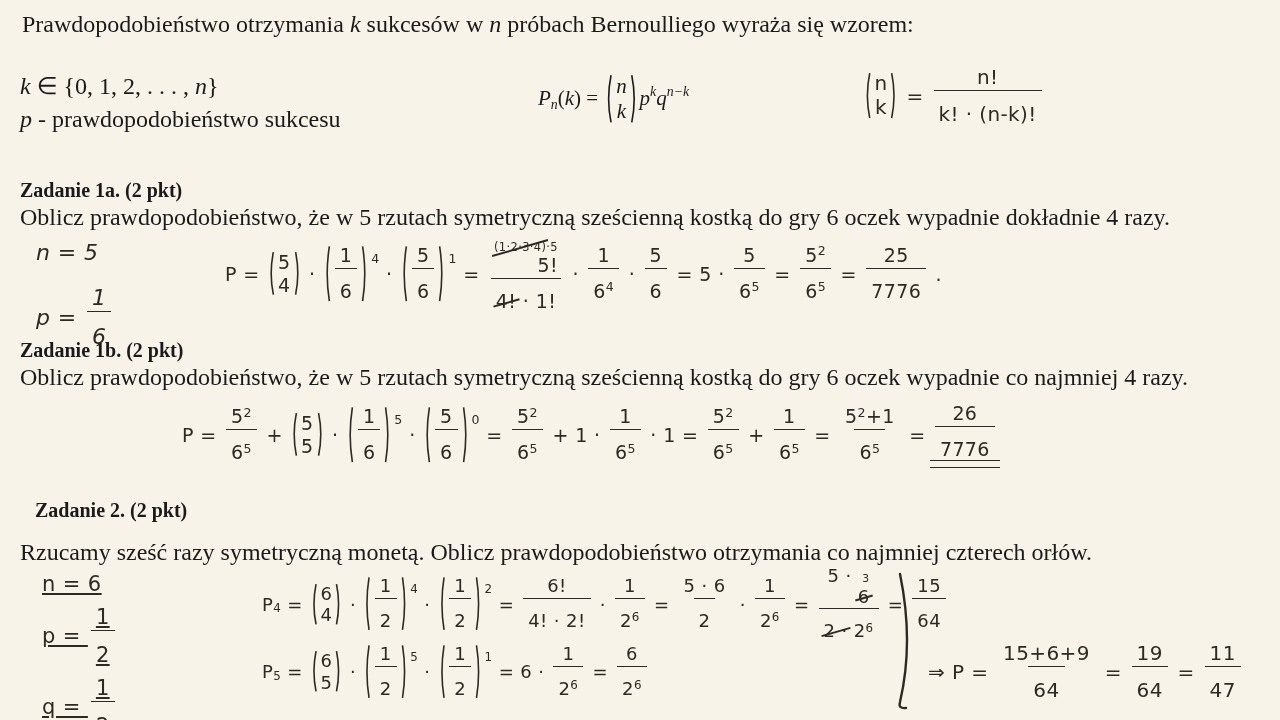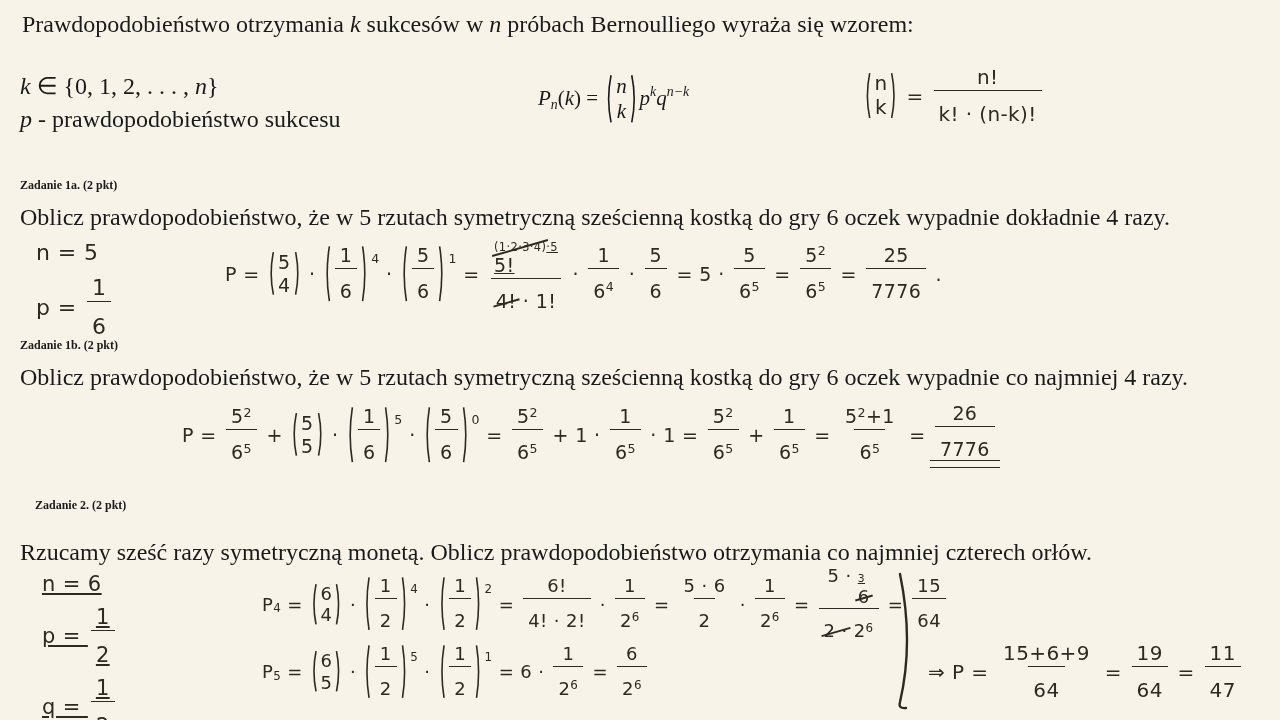--- a/index.html
+++ b/index.html
@@ -1,40 +1,40 @@
 <!DOCTYPE html>
 <html style="--bg: #f7f3e8; --print: #1a1a1a; --hand: #2d2a23;"><head>
 <meta charset="utf-8">
 <style>
   html,body{margin:0;padding:0;background:#f7f3e8;}
   .canvas{position:relative;width:1280px;height:720px;overflow:hidden;
           background:var(--bg,#f7f3e8);color:var(--print,#1a1a1a);
           font-family:"Liberation Serif",serif;}
   .abs{position:absolute;}
   .print{font-size:24px;line-height:1.38;}
-  .heading{font-weight:700;font-size:12px;}
+  .heading{font-weight:700;font-size:20px;}
   .hand{font-family:"DejaVu Sans",sans-serif;color:var(--hand,#2d2a23);letter-spacing:.4px;}
 
   
   .mrow{display:flex;align-items:center;white-space:pre;}
   .mit{font-style:italic;}
   .mfrac{display:inline-flex;flex-direction:column;align-items:center;text-align:center;margin:0 3px;}
   .mfrac>.num{padding:0 5px 1px;line-height:1.15;}
   .mfrac>.den{border-top:1.8px solid currentColor;padding:12px 5px 0;line-height:1.15;}
   .mfence{display:inline-flex;align-items:center;margin:0 1px;}
   .fpar{width:.42em;min-height:1.3em;align-self:stretch;}
   .bcol{display:inline-flex;flex-direction:column;align-items:center;line-height:1.18;padding:0 3px;}
   .pcont{display:inline-flex;align-items:center;padding:0 1px;}
   .msup{font-size:.66em;position:relative;top:-.5em;line-height:1;}
   .mfence+.msup{top:-1.15em;margin-left:1px;}
   .msub{font-size:.66em;position:relative;top:.45em;line-height:1;}
   .mstrike{position:relative;display:inline-block;}
   .mstrike::after{content:"";position:absolute;left:-3px;right:-3px;top:48%;
                   border-top:2px solid currentColor;transform:rotate(-16deg);}
-  .mover{display:inline-flex;flex-direction:column;align-items:flex-start;text-decoration:underline;}
+  .mover{display:inline-flex;flex-direction:column;align-items:flex-end;}
   .mover>.onote{font-size:.6em;line-height:1;margin-bottom:2px;}
   .mdul{position:relative;display:inline-block;padding-bottom:7px;}
   .mdul::after{content:"";position:absolute;left:-2px;right:-2px;bottom:0;height:6px;
                border-top:1.8px solid currentColor;border-bottom:1.8px solid currentColor;}
   .givencol{display:flex;flex-direction:column;}
 </style>
 </head>
 <body>
 
 <div class="canvas">
@@ -54,21 +54,21 @@
 
   <div class="abs hand mrow" style="left:862px;top:66px;font-size:20px;"><span class="mfence"><svg viewBox="0 0 10 40" preserveAspectRatio="none" class="fpar">
           <path d="M8 1 Q2.5 20 8 39" fill="none" stroke="currentColor" stroke-width="1.6" vector-effect="non-scaling-stroke"></path>
         </svg><span class="bcol"><span>n</span><span>k</span></span><svg viewBox="0 0 10 40" preserveAspectRatio="none" class="fpar">
           <path d="M2 1 Q7.5 20 2 39" fill="none" stroke="currentColor" stroke-width="1.6" vector-effect="non-scaling-stroke"></path>
         </svg></span> = <span class="mfrac"><span class="num">n!</span><span class="den">k! · (n-k)!</span></span></div>
 
   <div class="abs print heading" style="left:20px;top:177px;">Zadanie 1a. (2 pkt)</div>
   <div class="abs print" style="left:20px;top:201px;">Oblicz prawdopodobieństwo, że w 5 rzutach symetryczną sześcienną kostką do gry 6 oczek wypadnie dokładnie 4 razy.</div>
 
-  <div class="abs hand givencol" style="left:36px;top:240px;font-size:22px;gap:10px;">
+  <div class="abs hand givencol" style="left:36px;top:240px;font-size:22px;gap:20px;font-style:italic;">
     <div class="mrow">n = 5</div>
     <div class="mrow">p = <span class="mfrac"><span class="num">1</span><span class="den">6</span></span></div>
   </div>
 
   <div class="abs hand mrow" style="left:225px;top:234px;font-size:19px;">P = <span class="mfence"><svg viewBox="0 0 10 40" preserveAspectRatio="none" class="fpar">
           <path d="M8 1 Q2.5 20 8 39" fill="none" stroke="currentColor" stroke-width="1.6" vector-effect="non-scaling-stroke"></path>
         </svg><span class="bcol"><span>5</span><span>4</span></span><svg viewBox="0 0 10 40" preserveAspectRatio="none" class="fpar">
           <path d="M2 1 Q7.5 20 2 39" fill="none" stroke="currentColor" stroke-width="1.6" vector-effect="non-scaling-stroke"></path>
         </svg></span> · <span class="mfence"><svg viewBox="0 0 10 40" preserveAspectRatio="none" class="fpar">
           <path d="M8 1 Q2.5 20 8 39" fill="none" stroke="currentColor" stroke-width="1.6" vector-effect="non-scaling-stroke"></path>

